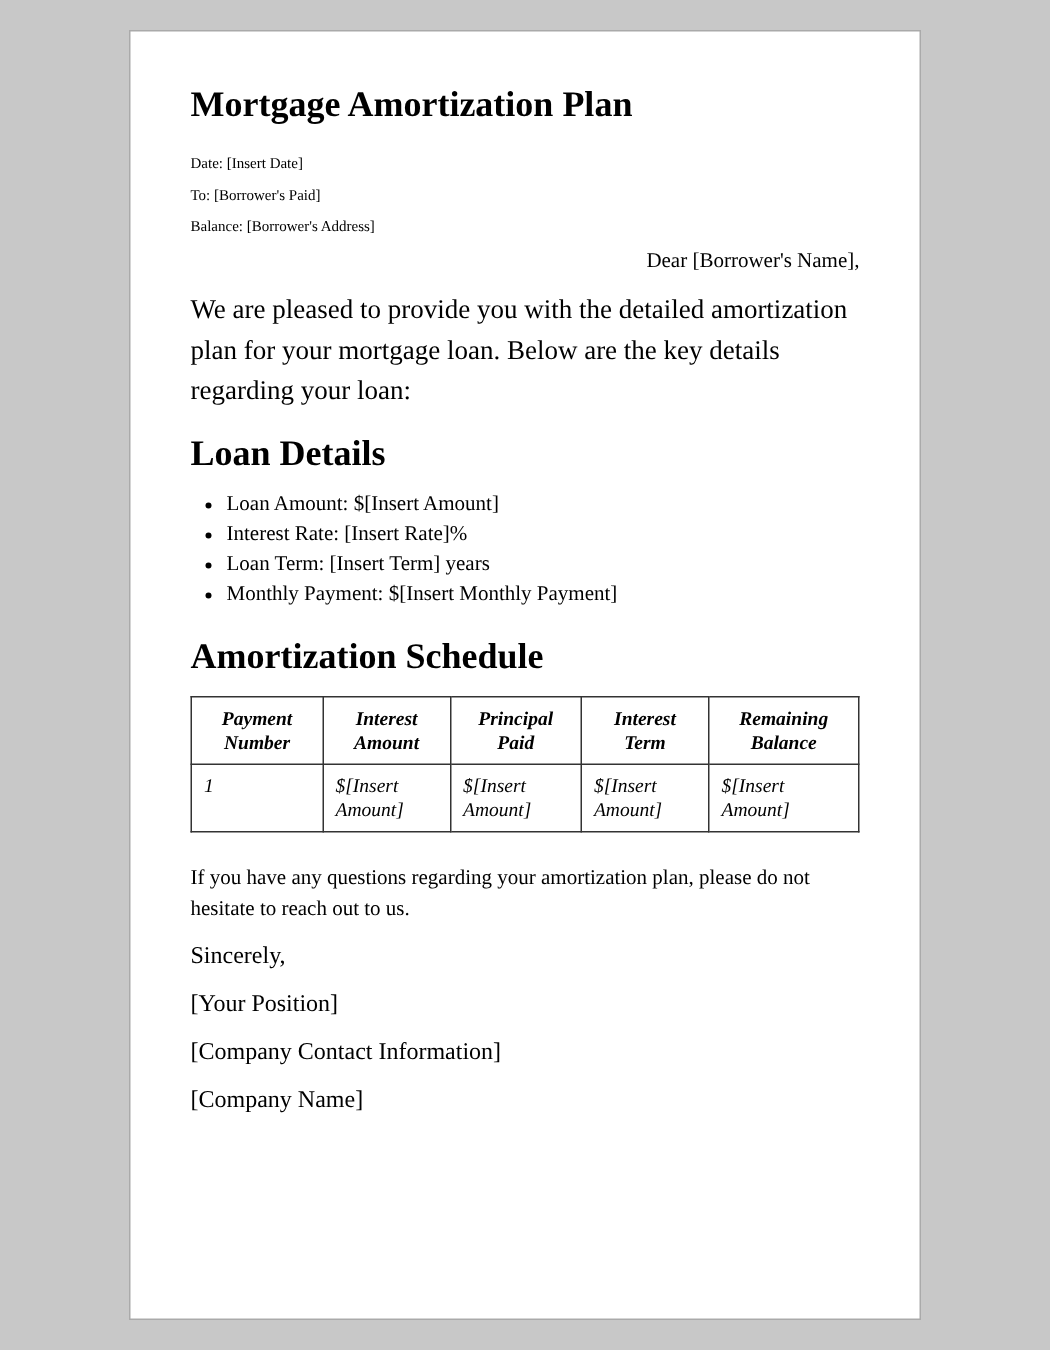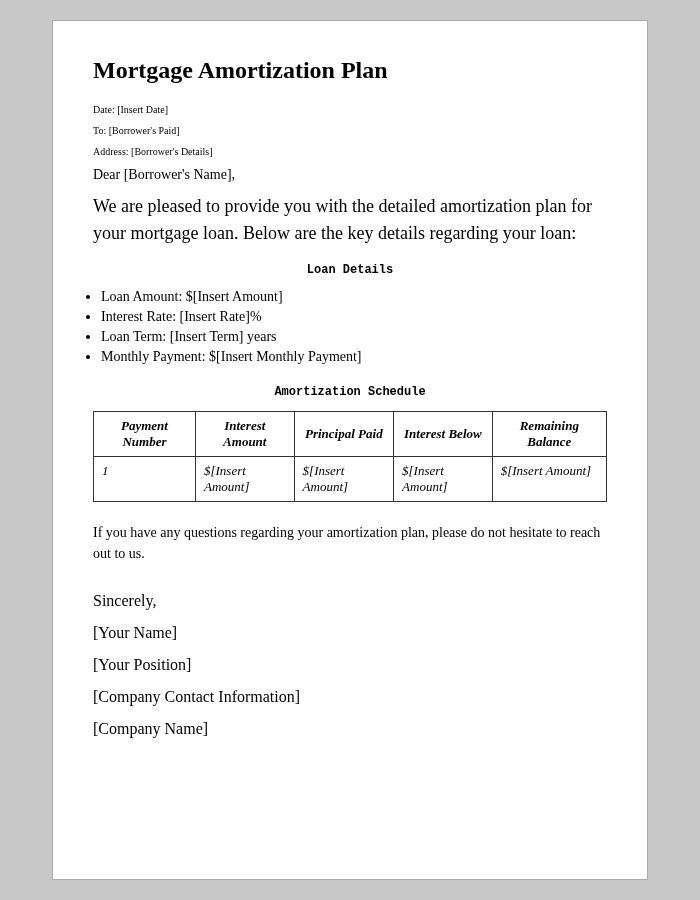--- a/index.html
+++ b/index.html
@@ -14,21 +14,21 @@
       justify-content: center;
       align-items: flex-start;
       min-height: 900px;
       width: 700px;
       font-family: Georgia, 'Times New Roman', serif;
       font-size: 14px;
     }
 
     .page {
       background: #ffffff;
-      width: 596px;
+      width: 528px;
       min-height: 860px;
       margin: 20px auto;
       padding: 36px 40px;
       border: 1px solid #aaa;
     }
 
     .doc-title {
       font-size: 24px;
       font-weight: bold;
       margin-bottom: 20px;
@@ -36,39 +36,39 @@
     }
 
     .field-line {
       margin-bottom: 10px;
       font-size: 10px;
     }
 
     .salutation {
       margin-bottom: 10px;
       font-size: 14px;
+      text-align: right;
     }
 
     .body-text {
       margin-bottom: 16px;
       font-size: 18px;
       line-height: 1.5;
     }
 
     .section-title {
-      font-size: 12px;
+      font-size: 24px;
       font-weight: bold;
       margin-top: 8px;
       margin-bottom: 12px;
-      font-family: Liberation Mono, monospace;
-      text-align: center;
+      font-family: Liberation Serif, serif;
     }
 
     .loan-details-list {
-      margin-left: 8px;
+      margin-left: 24px;
       margin-bottom: 20px;
       list-style-type: disc;
     }
 
     .loan-details-list li {
       margin-bottom: 4px;
       font-size: 14px;
     }
 
     .amortization-table {
@@ -87,40 +87,40 @@
       vertical-align: top;
     }
 
     .amortization-table th {
       font-weight: bold;
       text-align: center;
       vertical-align: middle;
     }
 
     .footer-text {
-      margin-bottom: 28px;
+      margin-bottom: 12px;
       font-size: 14px;
       line-height: 1.5;
     }
 
     .sign-line {
       margin-bottom: 14px;
       font-size: 16px;
     }
   </style>
 </head>
 <body>
 
 <div class="page">
 
   <div class="doc-title">Mortgage Amortization Plan</div>
 
   <div class="field-line">Date: [Insert Date]</div>
   <div class="field-line">To: [Borrower's Paid]</div>
-  <div class="field-line">Address: [Borrower's Details]</div>
+  <div class="field-line">Balance: [Borrower's Address]</div>
 
   <div class="salutation">Dear [Borrower's Name],</div>
 
   <div class="body-text">We are pleased to provide you with the detailed amortization plan for your mortgage loan. Below are the key details regarding your loan:</div>
 
   <div class="section-title">Loan Details</div>
 
   <ul class="loan-details-list">
   <li>Loan Amount: $[Insert Amount]</li>
       <li>Interest Rate: [Insert Rate]%</li>
@@ -129,36 +129,35 @@
     </ul>
 
   <div class="section-title">Amortization Schedule</div>
 
   <table class="amortization-table">
     <thead>
       <tr>
         <th>Payment Number</th>
         <th>Interest Amount</th>
         <th>Principal Paid</th>
-        <th>Interest Below</th>
+        <th>Interest Term</th>
         <th>Remaining Balance</th>
       </tr>
     </thead>
     <tbody id="table-body">
     <tr>
           <td>1</td>
           <td>$[Insert Amount]</td>
           <td>$[Insert Amount]</td>
           <td>$[Insert Amount]</td>
           <td>$[Insert Amount]</td>
         </tr>
       </tbody>
   </table>
 
   <div class="footer-text">If you have any questions regarding your amortization plan, please do not hesitate to reach out to us.</div>
 
   <div class="sign-line">Sincerely,</div>
-  <div class="sign-line">[Your Name]</div>
   <div class="sign-line">[Your Position]</div>
   <div class="sign-line">[Company Contact Information]</div>
   <div class="sign-line">[Company Name]</div>
 
 </div>
 
 </body></html>

